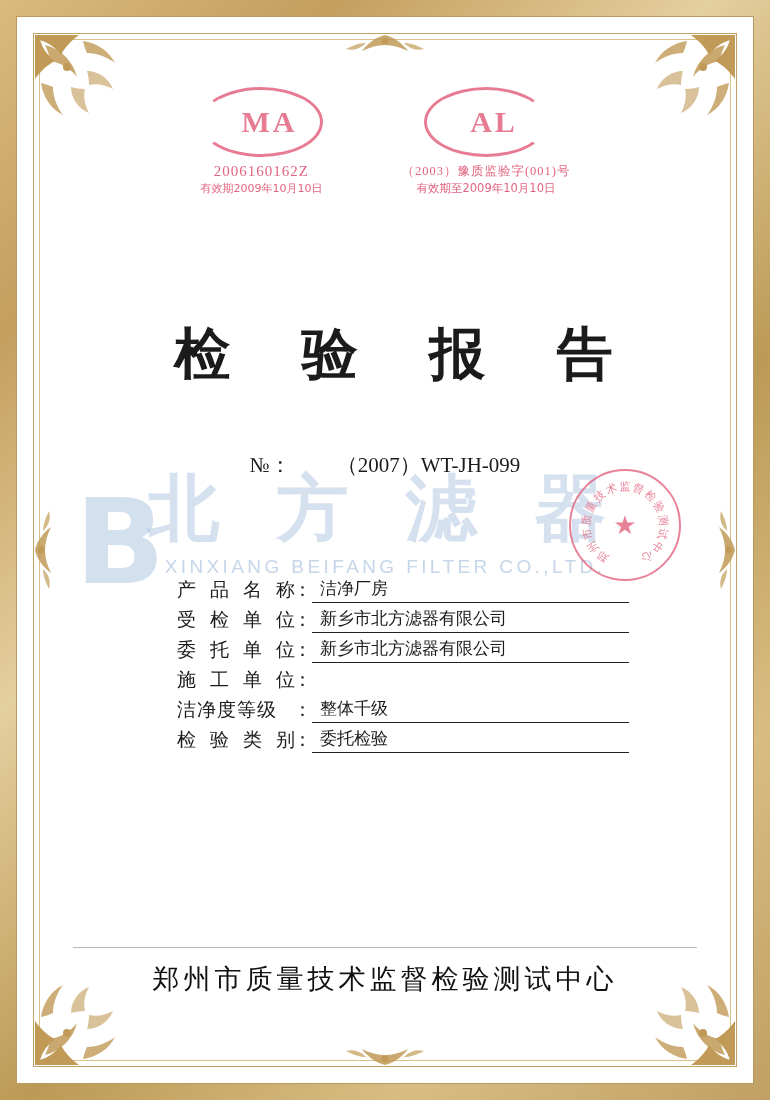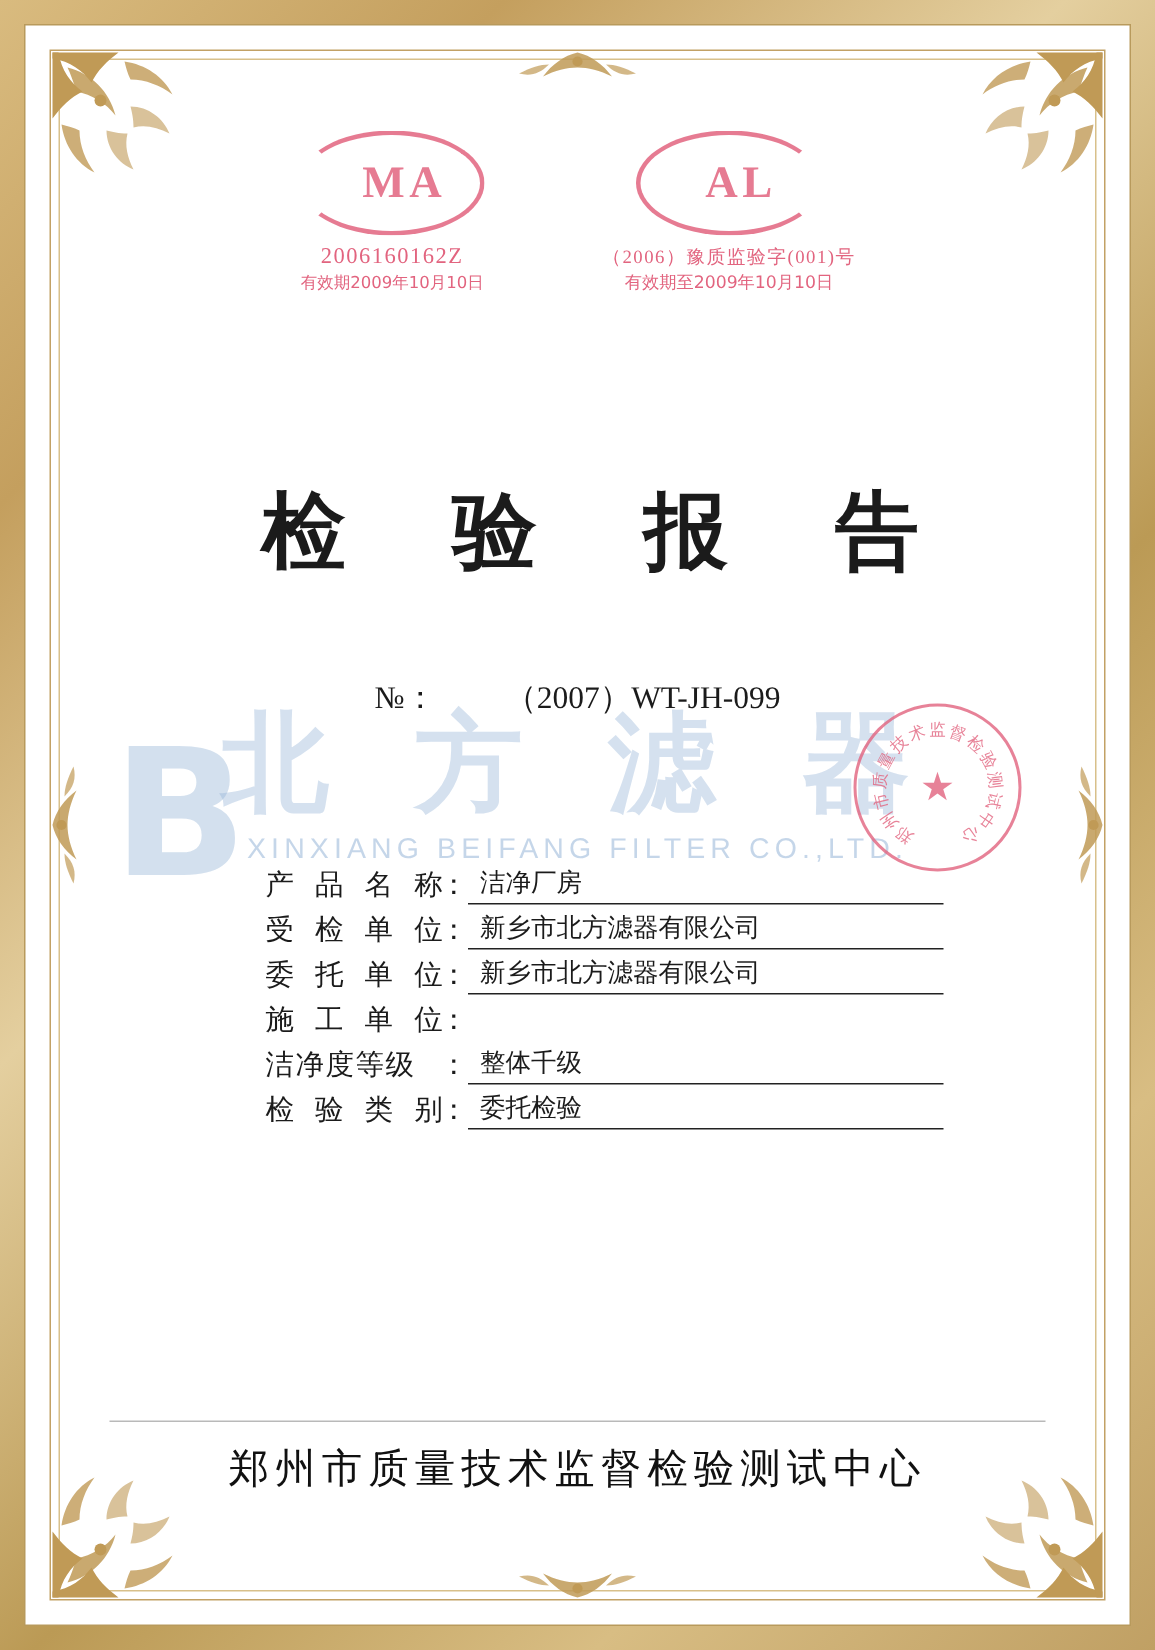--- a/index.html
+++ b/index.html
@@ -399,21 +399,21 @@
         <div class="oval cma-cut">
           <div class="inner-text">MA</div>
         </div>
         <div class="code">2006160162Z</div>
         <div class="valid">有效期2009年10月10日</div>
       </div>
       <div class="stamp right">
         <div class="oval cal-cut">
           <div class="inner-text">AL</div>
         </div>
-        <div class="code">（2006）豫质监验字(001)号</div>
+        <div class="code">（2003）豫质监验字(001)号</div>
         <div class="valid">有效期至2009年10月10日</div>
       </div>
     </div>
 
     <div class="doc-title">检 验 报 告</div>
 
     <div class="doc-number">
       <span class="no-label">№：</span><span>（2007）WT-JH-099</span>
     </div>
 

